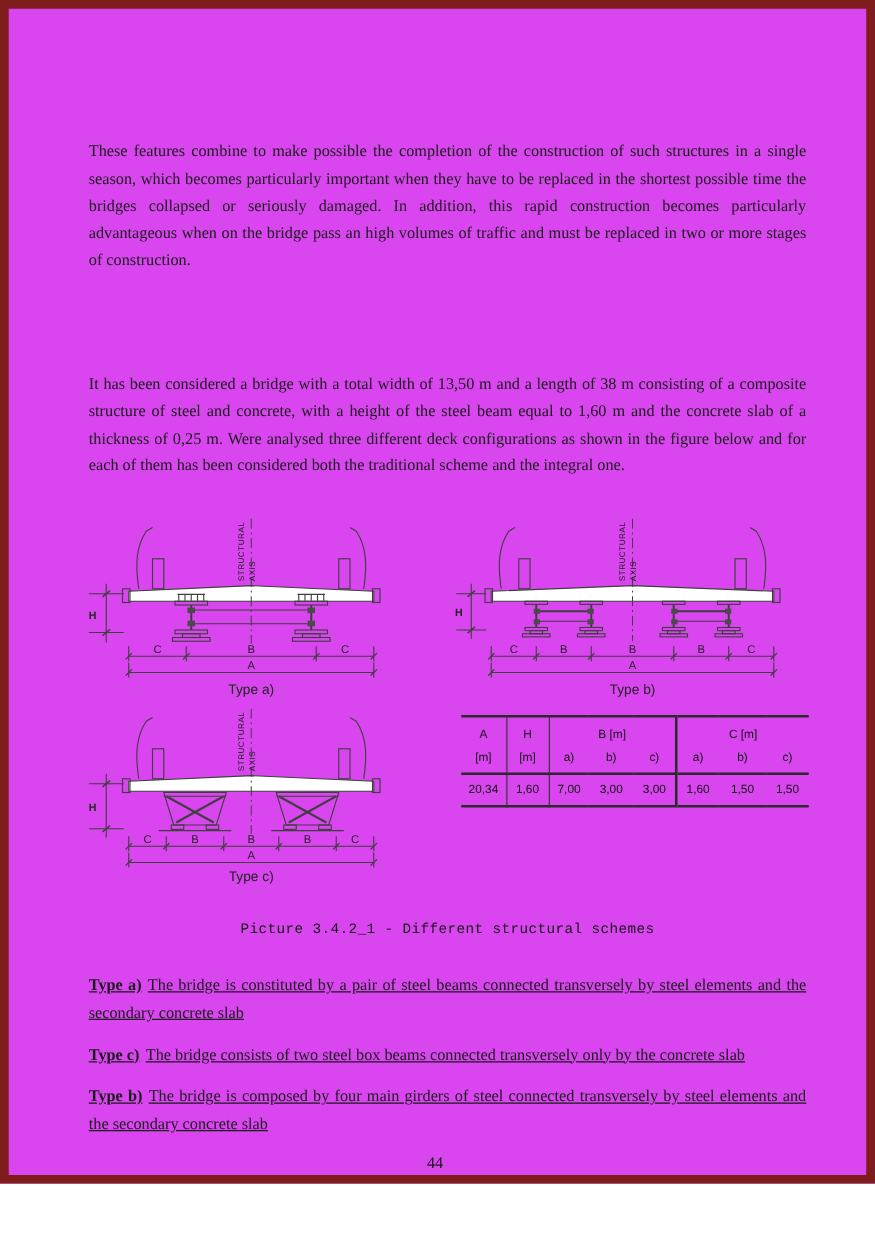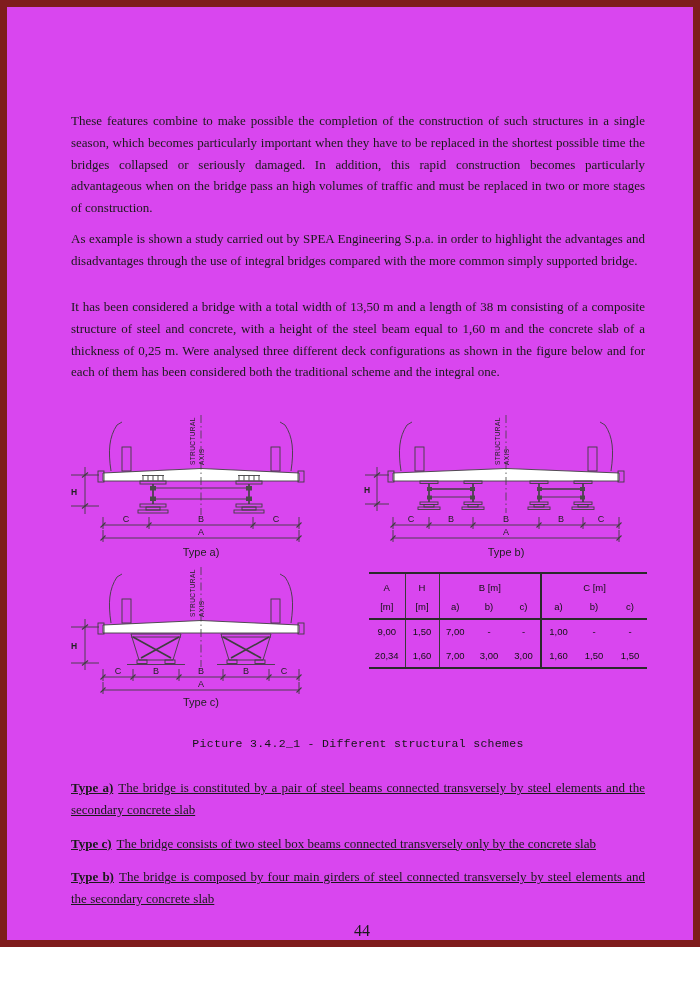--- a/index.html
+++ b/index.html
@@ -75,31 +75,30 @@
   }
 
   .notes{position:absolute;left:64px;top:770px;width:574px;text-decoration:underline;}
   .note{
     font-size:13px;line-height:21.8px;
     text-align:justify;margin:0 0 12px 0;
   }
   .note strong{margin-right:5px;}
 
   #page-number{
-    position:absolute;left:68px;top:915px;width:574px;
-    text-align:center;font-size:16px;color:#1a1a1a;
+    position:absolute;left:54px;top:915px;width:574px;
+    text-align:center;font-size:13px;color:#1a1a1a;
   }
 </style>
 </head>
 <body>
 
 <div class="page">
 
   <p class="body-par" id="para1">These features combine to make possible the completion of the construction of such structures in a single season, which becomes particularly important when they have to be replaced in the shortest possible time the bridges collapsed or seriously damaged. In addition, this rapid construction becomes particularly advantageous when on the bridge pass an high volumes of traffic and must be replaced in two or more stages of construction.</p>
-  <p class="body-par" id="para2">As example is shown a study carried out by SPEA Engineering S.p.a. in order to highlight the advantages and disadvantages through the use of integral bridges compared with the more common simply supported bridge.</p>
   <p class="body-par" id="para3">It has been considered a bridge with a total width of 13,50 m and a length of 38 m consisting of a composite structure of steel and concrete, with a height of the steel beam equal to 1,60 m and the concrete slab of a thickness of 0,25 m. Were analysed three different deck configurations as shown in the figure below and for each of them has been considered both the traditional scheme and the integral one.</p>
 
   <div class="fig" id="fig-a">
     <svg class="dwg" viewBox="0 0 272 136" width="272" height="136">
 
       <g>
         <polygon class="white" points="38,72 38,64 136,59.5 234,64 234,72"></polygon>
         <rect x="33" y="62" width="6" height="11"></rect>
         <rect x="233" y="62" width="6" height="11"></rect>
       </g>
@@ -382,30 +381,20 @@
         <th>a)</th>
         <th>b)</th>
         <th class="v2">c)</th>
         <th>a)</th>
         <th>b)</th>
         <th>c)</th>
       </tr>
     </thead>
     <tbody>
       <tr>
-        <td class="v1">9,00</td>
-        <td class="v1">1,50</td>
-        <td>7,00</td>
-        <td>-</td>
-        <td class="v2">-</td>
-        <td>1,00</td>
-        <td>-</td>
-        <td>-</td>
-      </tr>
-      <tr>
         <td class="v1">20,34</td>
         <td class="v1">1,60</td>
         <td>7,00</td>
         <td>3,00</td>
         <td class="v2">3,00</td>
         <td>1,60</td>
         <td>1,50</td>
         <td>1,50</td>
       </tr>
     </tbody>

